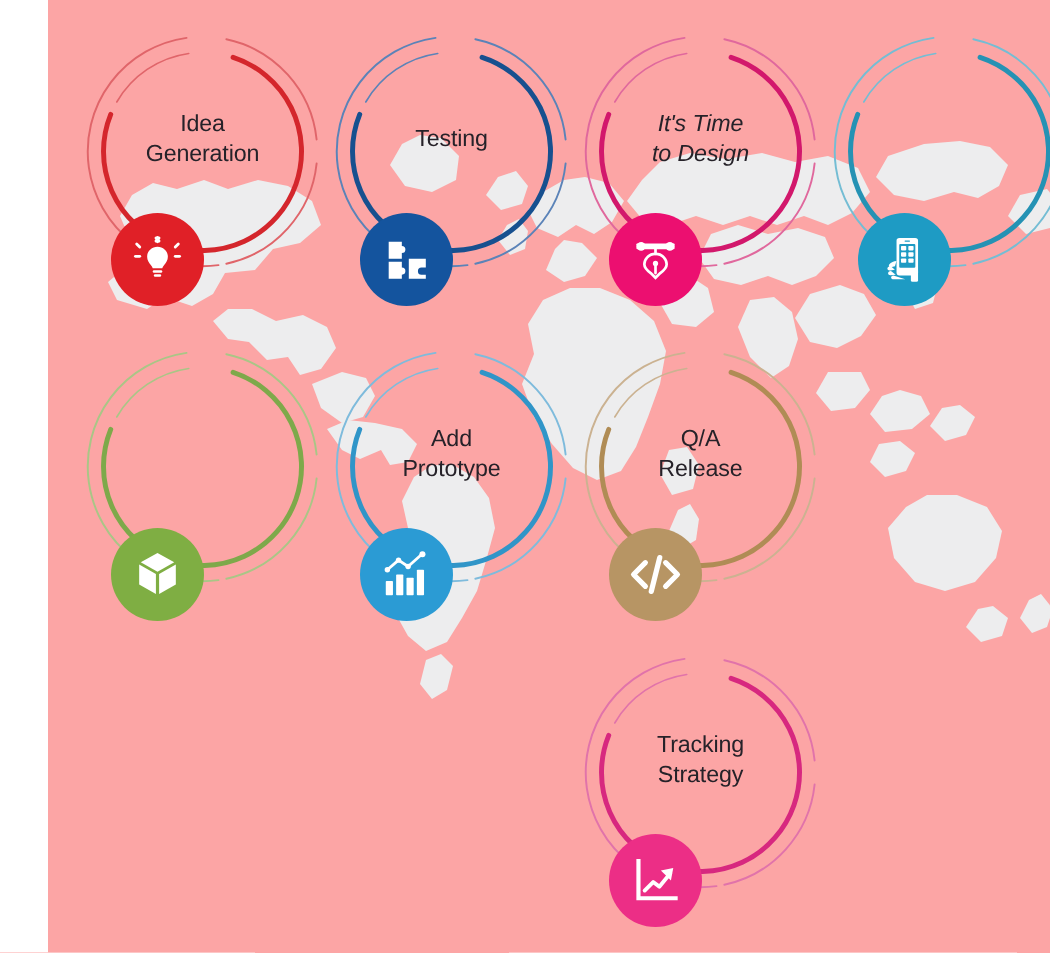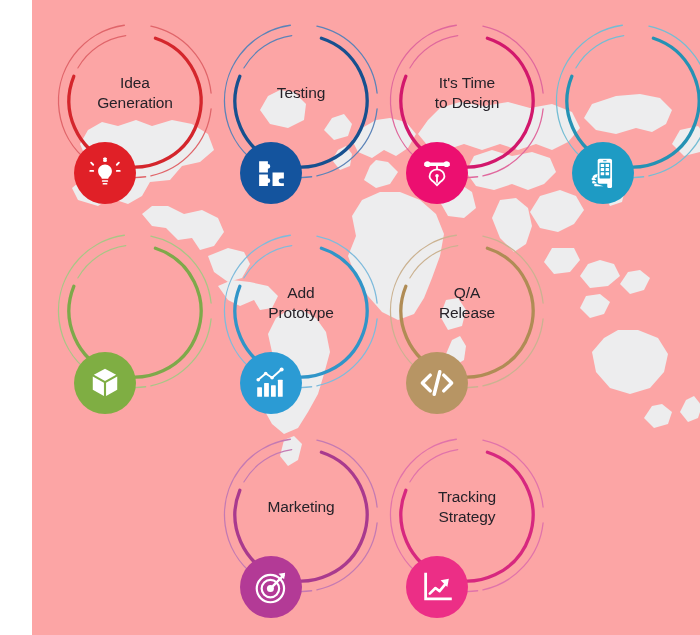--- a/index.html
+++ b/index.html
@@ -202,21 +202,21 @@
         <div class="badge" style="background: rgb(20, 84, 158);">
           <span style="display: flex;">
     <svg viewBox="0 0 64 64" width="33" height="33" fill="#ffffff">
       <path d="M8 8h17v5.5a4.6 4.6 0 1 1 0 9.2V30H8V8z"></path>
       <path d="M34 30h22v11.5h-5.6a4.6 4.6 0 1 0 0 9.2H56V56H34V30z"></path>
       <path d="M8 34h17v7.4a4.6 4.6 0 1 1 0 9.2V56H8V34z"></path>
     </svg>
           </span>
         </div>
       </div>
-      <div class="step-node wide" style="left: 352px; top: 18px;">
+      <div class="step-node wide" style="left: 352px; top: 18px; font-style: italic;">
         <svg class="ring-svg" viewBox="0 0 166 166">
           <path d="M 93.65 158.76 A 76.5 76.5 0 0 1 72.35 7.24" stroke="#e0689d" stroke-width="1.3" fill="none" stroke-linecap="round"></path>
           <path d="M 98.91 8.17 A 76.5 76.5 0 0 1 159.08 75.00" stroke="#e0689d" stroke-width="1.3" fill="none" stroke-linecap="round"></path>
           <path d="M 103.40 20.23 A 66 66 0 1 1 21.81 58.28" stroke="#d2186c" stroke-width="3.3" fill="none" stroke-linecap="round"></path>
           <path d="M 25.84 50.00 A 66 66 0 0 1 73.81 17.64" stroke="#e0689d" stroke-width="1.1" fill="none" stroke-linecap="round"></path>
           <path d="M 159.08 91.00 A 76.5 76.5 0 0 1 98.91 157.83" stroke="#e0689d" stroke-width="1.3" fill="none" stroke-linecap="round"></path>
         </svg>
         <div class="step-label">It's Time
 to Design</div>
         <div class="badge" style="background: rgb(236, 15, 112);">
@@ -322,41 +322,20 @@
         <div class="badge" style="background: rgb(183, 149, 100);">
           <span style="display: flex;">
     <svg viewBox="0 0 64 64" width="36" height="36" fill="none" stroke="#ffffff" stroke-width="6.2" stroke-linecap="round" stroke-linejoin="round">
       <path d="M20 18 L6 32 L20 46"></path>
       <path d="M44 18 L58 32 L44 46"></path>
       <path d="M37 12 L27 52"></path>
     </svg>
           </span>
         </div>
       </div>
-      <div class="step-node" style="left: 186px; top: 432px;">
-        <svg class="ring-svg" viewBox="0 0 166 166">
-          <path d="M 93.65 158.76 A 76.5 76.5 0 0 1 72.35 7.24" stroke="#c47ab3" stroke-width="1.3" fill="none" stroke-linecap="round"></path>
-          <path d="M 98.91 8.17 A 76.5 76.5 0 0 1 159.08 75.00" stroke="#c47ab3" stroke-width="1.3" fill="none" stroke-linecap="round"></path>
-          <path d="M 103.40 20.23 A 66 66 0 1 1 21.81 58.28" stroke="#a93a8e" stroke-width="3.3" fill="none" stroke-linecap="round"></path>
-          <path d="M 25.84 50.00 A 66 66 0 0 1 73.81 17.64" stroke="#c47ab3" stroke-width="1.1" fill="none" stroke-linecap="round"></path>
-          <path d="M 159.08 91.00 A 76.5 76.5 0 0 1 98.91 157.83" stroke="#c47ab3" stroke-width="1.3" fill="none" stroke-linecap="round"></path>
-        </svg>
-        <div class="step-label">Marketing</div>
-        <div class="badge" style="background: rgb(179, 58, 150);">
-          <span style="display: flex;">
-    <svg viewBox="0 0 64 64" width="35" height="35">
-      <circle cx="30" cy="34" r="25" fill="none" stroke="#ffffff" stroke-width="4"></circle>
-      <circle cx="30" cy="34" r="16" fill="none" stroke="#ffffff" stroke-width="4"></circle>
-      <circle cx="30" cy="34" r="6.4" fill="#ffffff"></circle>
-      <path d="M30 34 L54 10" stroke="#ffffff" stroke-width="4.4" stroke-linecap="round"></path>
-      <path d="M45 7 L57 5 L55 17 Z" fill="#ffffff"></path>
-    </svg>
-          </span>
-        </div>
-      </div>
       <div class="step-node" style="left: 352px; top: 432px;">
         <svg class="ring-svg" viewBox="0 0 166 166">
           <path d="M 93.65 158.76 A 76.5 76.5 0 0 1 72.35 7.24" stroke="#e173aa" stroke-width="1.3" fill="none" stroke-linecap="round"></path>
           <path d="M 98.91 8.17 A 76.5 76.5 0 0 1 159.08 75.00" stroke="#e173aa" stroke-width="1.3" fill="none" stroke-linecap="round"></path>
           <path d="M 103.40 20.23 A 66 66 0 1 1 21.81 58.28" stroke="#d7287f" stroke-width="3.3" fill="none" stroke-linecap="round"></path>
           <path d="M 25.84 50.00 A 66 66 0 0 1 73.81 17.64" stroke="#e173aa" stroke-width="1.1" fill="none" stroke-linecap="round"></path>
           <path d="M 159.08 91.00 A 76.5 76.5 0 0 1 98.91 157.83" stroke="#e173aa" stroke-width="1.3" fill="none" stroke-linecap="round"></path>
         </svg>
         <div class="step-label">Tracking
 Strategy</div>

